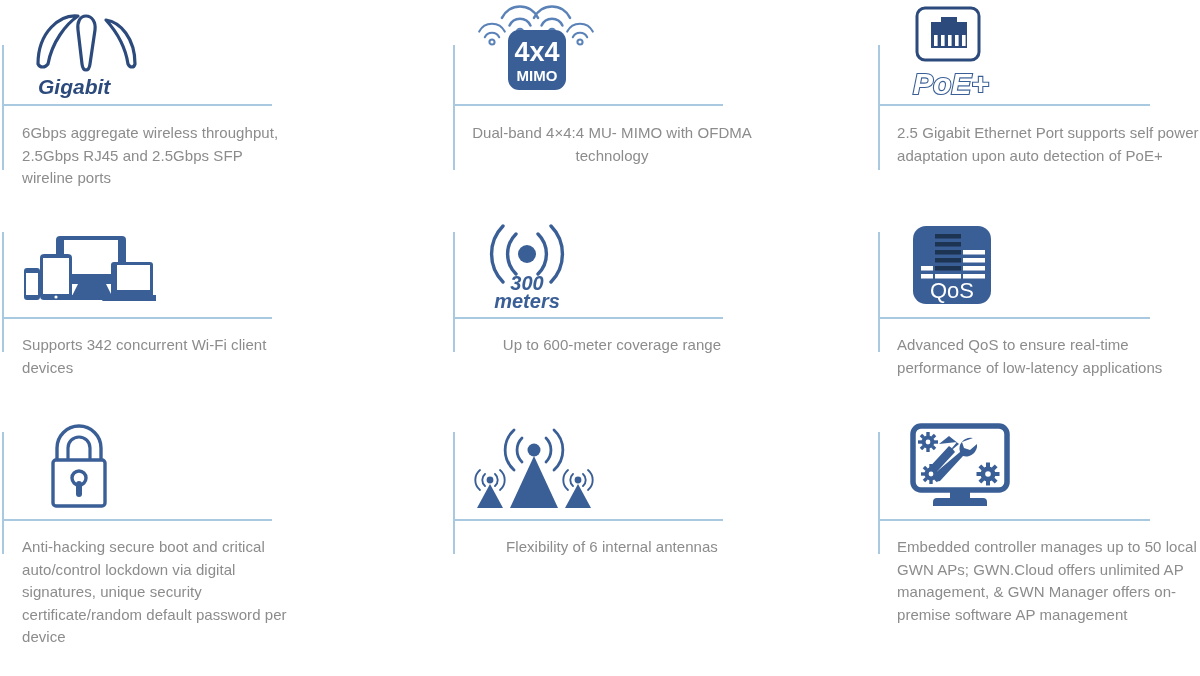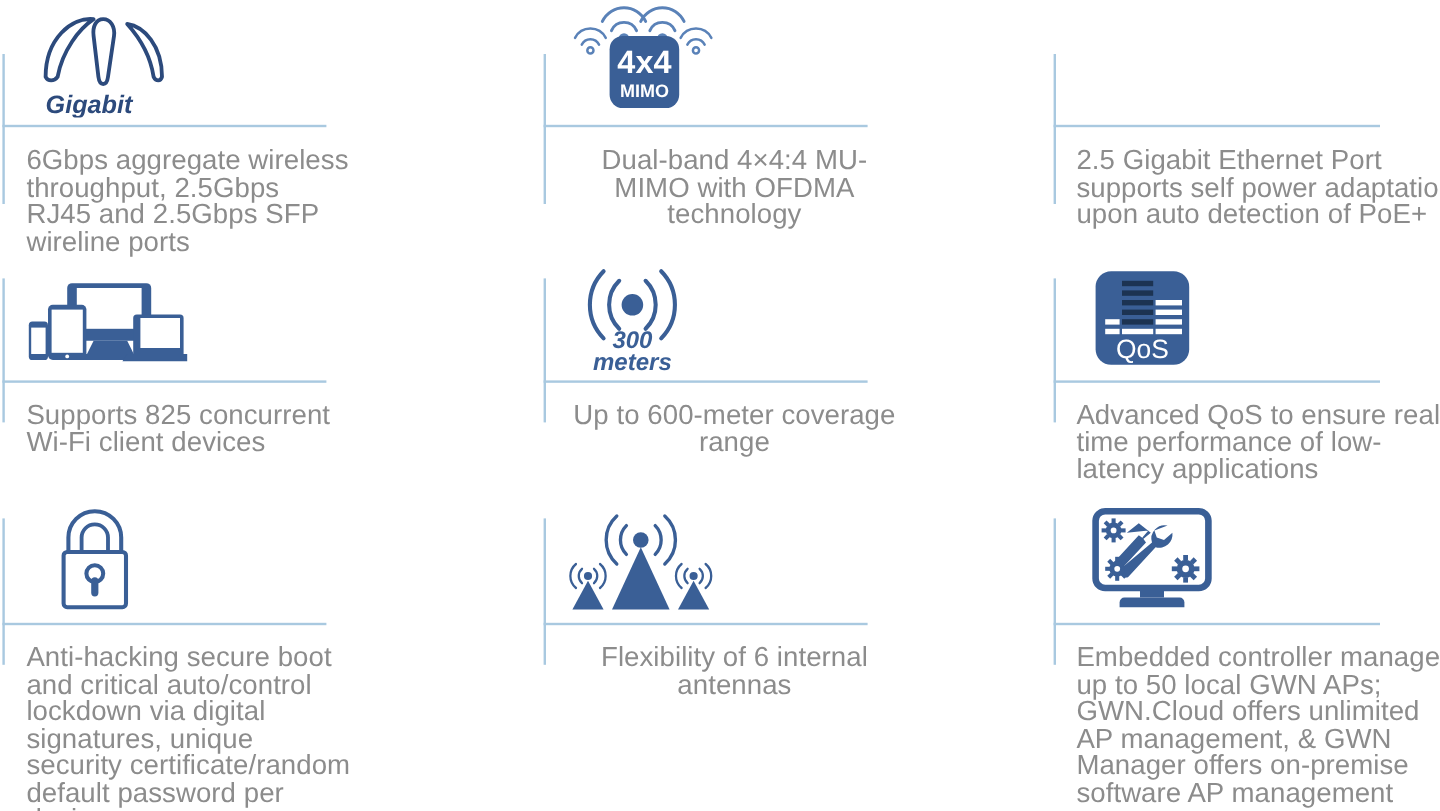--- a/index.html
+++ b/index.html
@@ -32,21 +32,21 @@
 
   .icon-area {
     position: absolute;
     display: flex;
     align-items: flex-end;
     justify-content: flex-start;
   }
   .desc {
     position: absolute;
     color: #8c8c8c;
-    font-size: 23px;
+    font-size: 15px;
     line-height: 22.5px;
     letter-spacing: 0.05px;
     white-space: pre-line;
   }
 
   
   .c0 .vrule { left: 2px; }
   .c0 .hrule { left: 2px; width: 270px; }
   .c0 .icon-area { left: 22px; text-decoration: underline; }
   .c0 .desc { left: 22px; width: 270px; }
@@ -133,20 +133,35 @@
         <text x="67" y="61" text-anchor="middle" font-family="'Liberation Sans', sans-serif" font-size="27" font-weight="bold" fill="#ffffff">4x4</text>
         <text x="67" y="81" text-anchor="middle" font-family="'Liberation Sans', sans-serif" font-size="15" font-weight="bold" fill="#ffffff">MIMO</text>
       </svg>
     </div>
     <div class="desc">Dual-band 4×4:4 MU- MIMO with OFDMA technology</div>
   </div>
 
   <div class="cell c2 r0">
     <div class="vrule"></div>
     <div class="hrule"></div>
+    <div class="icon-area">
+      <svg class="icon-svg" width="130" height="96" viewBox="0 0 130 96">
+        <rect x="22" y="6" width="62" height="52" rx="8" fill="none" stroke="#2c4a7c" stroke-width="3"></rect>
+
+        <path d="M36 20 h10 v-5 h16 v5 h10 v26 h-36 z" fill="#2c4a7c"></path>
+        <g fill="#ffffff">
+          <rect x="39" y="33" width="3.6" height="11"></rect>
+          <rect x="46" y="33" width="3.6" height="11"></rect>
+          <rect x="53" y="33" width="3.6" height="11"></rect>
+          <rect x="60" y="33" width="3.6" height="11"></rect>
+          <rect x="67" y="33" width="3.6" height="11"></rect>
+        </g>
+        <text x="18" y="92" font-family="'Liberation Sans', sans-serif" font-size="30" font-weight="bold" font-style="italic" fill="#ffffff" stroke="#3a5f96" stroke-width="2.2" paint-order="stroke">PoE+</text>
+      </svg>
+    </div>
     <div class="desc">2.5 Gigabit Ethernet Port supports self power adaptation upon auto detection of PoE+</div>
   </div>
 
   <div class="cell c0 r1">
     <div class="vrule"></div>
     <div class="hrule"></div>
     <div class="icon-area">
       <svg class="icon-svg" width="134" height="86" viewBox="0 0 134 86">
         <g fill="#3a5f96">
 
@@ -161,21 +176,21 @@
 
           <rect x="2" y="44" width="16" height="32" rx="3"></rect>
           <rect x="4" y="49" width="12" height="22" fill="#ffffff"></rect>
 
           <path d="M92 38 h36 a3 3 0 0 1 3 3 v30 h-42 v-30 a3 3 0 0 1 3 -3 z"></path>
           <rect x="95" y="41" width="33" height="25" fill="#ffffff"></rect>
           <path d="M84 71 h54 l4 6 h-62 z"></path>
         </g>
       </svg>
     </div>
-    <div class="desc">Supports 825 concurrent Wi-Fi client devices</div>
+    <div class="desc">Supports 342 concurrent Wi-Fi client devices</div>
   </div>
 
   <div class="cell c1 r1">
     <div class="vrule"></div>
     <div class="hrule"></div>
     <div class="icon-area">
       <svg class="icon-svg" width="124" height="88" viewBox="0 0 124 88">
         <g fill="none" stroke="#3a5f96" stroke-width="3.4" stroke-linecap="round">
           <path d="M46 12 A28 28 0 0 0 46 52"></path>
           <path d="M68 12 A28 28 0 0 1 68 52"></path>

